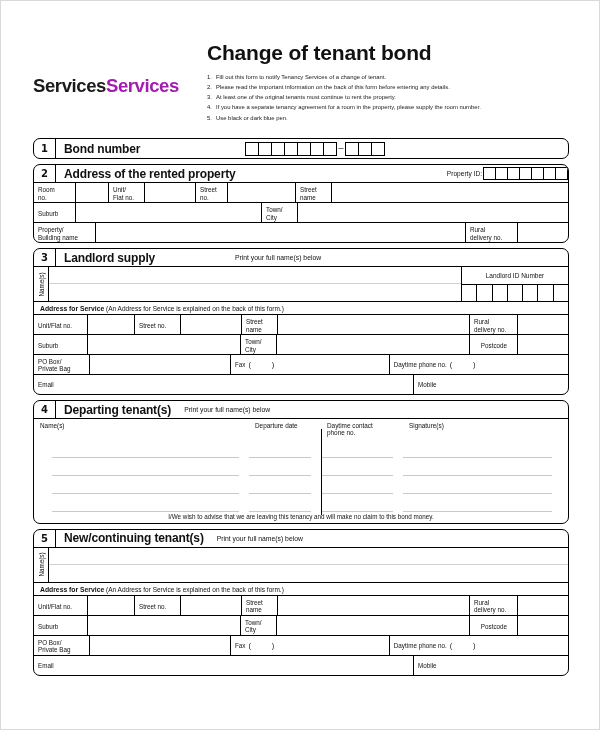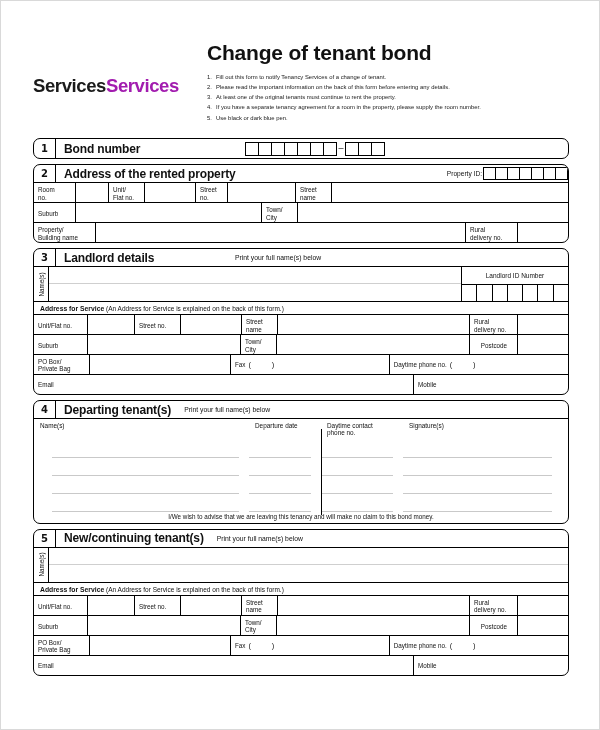--- a/index.html
+++ b/index.html
@@ -363,21 +363,21 @@
       <div class="fill"></div>
       <div class="lbl" style="width:52px;white-space:pre-line;">Rural
 delivery no.</div>
       <div class="fill last" style="flex:0 0 50px;"></div>
     </div>
   </div>
 
   <div class="block">
     <div class="sec-head">
       <div class="sec-no">3</div>
-      <div class="sec-title">Landlord details</div>
+      <div class="sec-title">Landlord supply</div>
       <div class="sec-right" style="flex:1;justify-content:flex-start;margin-left:-160px;font-size:6.8px;">Print your full name(s) below</div>
     </div>
 
     <div class="namearea" style="border-bottom:1.2px solid #000;">
       <div class="vname">
         <span>Name(s)</span>
       </div>
       <div class="lines">
         <div class="nline"></div>
         <div class="nline last"></div>

